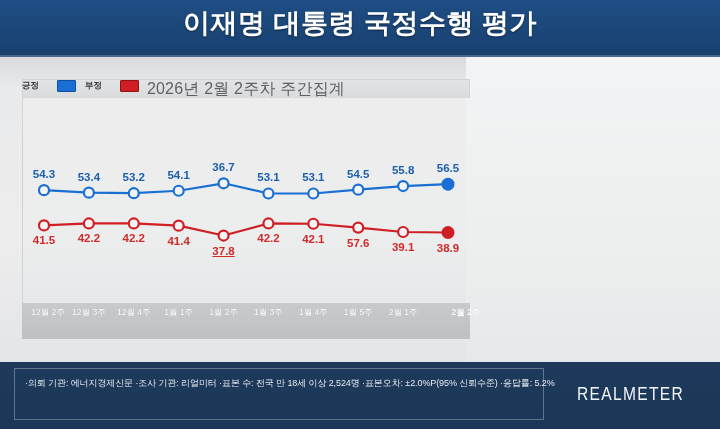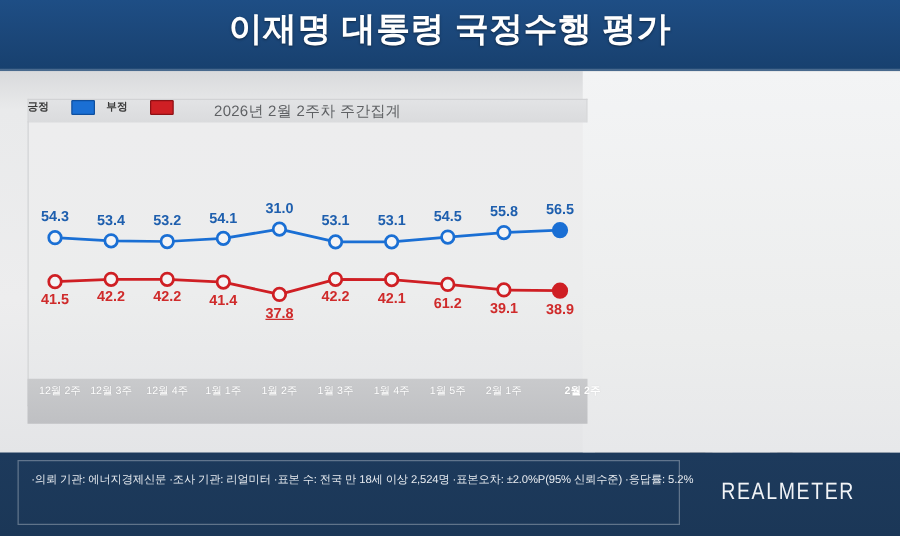--- a/index.html
+++ b/index.html
@@ -55,21 +55,21 @@
     border:1px solid #d2d3d5;
     border-top:none;
     box-sizing:border-box;
   }
   .chart-caption{
     position:absolute;left:22px;top:79px;width:448px;height:19px;
     background:linear-gradient(180deg,#e2e3e5 0%,#dadbdd 100%);
     border:1px solid #d2d3d5;border-bottom:none;
     box-sizing:border-box;
     display:flex;align-items:center;justify-content:center;
-    font-size:12px;color:#5f6164;letter-spacing:.2px;white-space:nowrap;
+    font-size:16px;color:#5f6164;letter-spacing:.2px;white-space:nowrap;
     z-index:5;
   }
 
   
   .chart-svg{position:absolute;left:22px;top:97px;width:448px;height:228px;z-index:4;}
 
   
   .val-label{
     position:absolute;font-size:11.5px;font-weight:bold;
     transform:translateX(-50%);white-space:nowrap;z-index:5;
@@ -236,34 +236,34 @@
       <circle cx="291.3333333333333" cy="126.725" r="5" fill="#f4f4f5" stroke="#cf1f24" stroke-width="2.2"></circle>
       <circle cx="336.22222222222223" cy="130.575" r="5" fill="#f4f4f5" stroke="#cf1f24" stroke-width="2.2"></circle>
       <circle cx="381.1111111111111" cy="134.975" r="5" fill="#f4f4f5" stroke="#cf1f24" stroke-width="2.2"></circle>
       <circle cx="426" cy="135.525" r="5.4" fill="#cf1f24" stroke="#cf1f24" stroke-width="2.2"></circle>
     </svg>
   <div id="value-layer">
       <div class="val-label pos" style="left: 44px; top: 168.175px;">54.3</div>
       <div class="val-label pos" style="left: 88.8889px; top: 170.65px;">53.4</div>
       <div class="val-label pos" style="left: 133.778px; top: 171.2px;">53.2</div>
       <div class="val-label pos" style="left: 178.667px; top: 168.725px;">54.1</div>
-      <div class="val-label pos" style="left: 223.556px; top: 161.3px;">31.0</div>
+      <div class="val-label pos" style="left: 223.556px; top: 161.3px;">36.7</div>
       <div class="val-label pos" style="left: 268.444px; top: 171.475px;">53.1</div>
       <div class="val-label pos" style="left: 313.333px; top: 171.475px;">53.1</div>
       <div class="val-label pos" style="left: 358.222px; top: 167.625px;">54.5</div>
       <div class="val-label pos" style="left: 403.111px; top: 164.05px;">55.8</div>
       <div class="val-label pos" style="left: 448px; top: 162.125px;">56.5</div>
       <div class="val-label neg" style="left: 44px; top: 234.375px;">41.5</div>
       <div class="val-label neg" style="left: 88.8889px; top: 232.45px;">42.2</div>
       <div class="val-label neg" style="left: 133.778px; top: 232.45px;">42.2</div>
       <div class="val-label neg" style="left: 178.667px; top: 234.65px;">41.4</div>
       <div class="val-label neg" style="left: 223.556px; top: 244.55px; text-decoration: underline;">37.8</div>
       <div class="val-label neg" style="left: 268.444px; top: 232.45px;">42.2</div>
       <div class="val-label neg" style="left: 313.333px; top: 232.725px;">42.1</div>
-      <div class="val-label neg" style="left: 358.222px; top: 236.575px;">61.2</div>
+      <div class="val-label neg" style="left: 358.222px; top: 236.575px;">57.6</div>
       <div class="val-label neg" style="left: 403.111px; top: 240.975px;">39.1</div>
       <div class="val-label neg" style="left: 448px; top: 241.525px;">38.9</div>
     </div>
 
   <div class="xaxis" id="xaxis">
       <div class="xtick" style="left: 26px;">12월 2주</div>
       <div class="xtick" style="left: 66.8889px;">12월 3주</div>
       <div class="xtick" style="left: 111.778px;">12월 4주</div>
       <div class="xtick" style="left: 156.667px;">1월 1주</div>
       <div class="xtick" style="left: 201.556px;">1월 2주</div>

